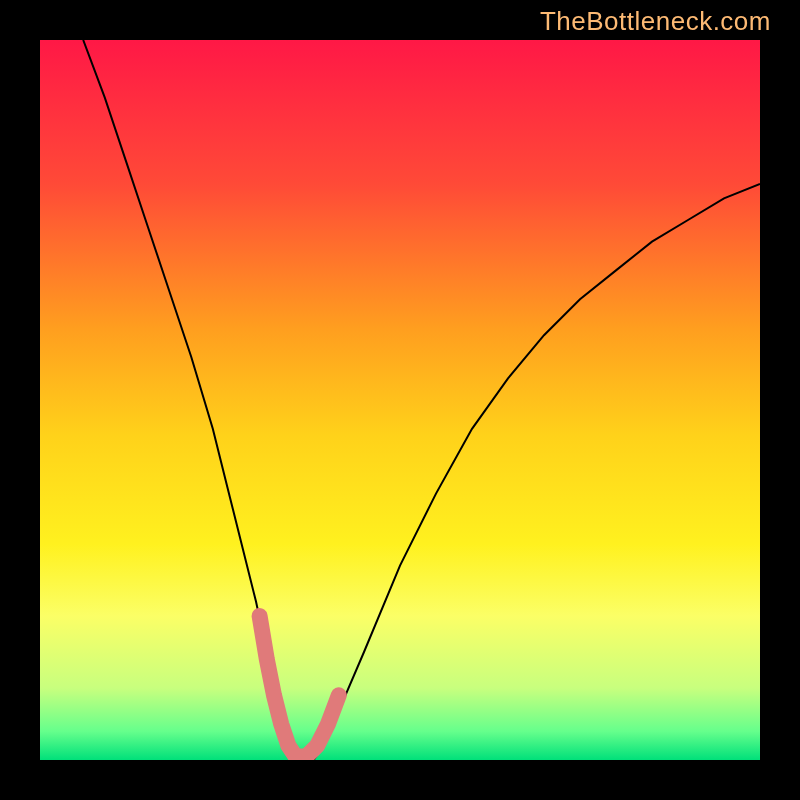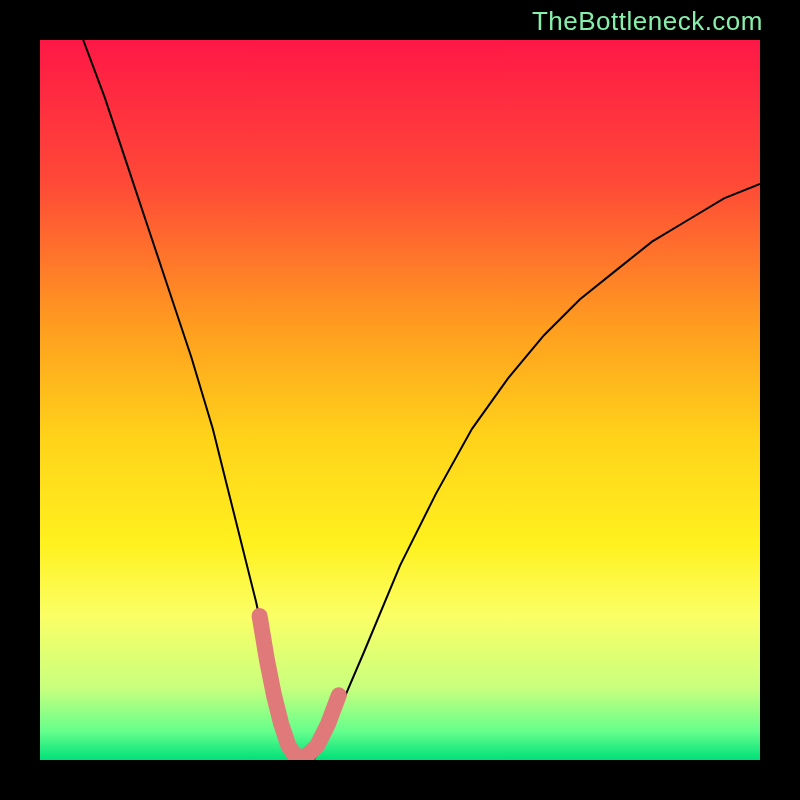--- a/index.html
+++ b/index.html
@@ -32,22 +32,22 @@
     position: absolute;
     left: 0;
     top: 0;
     width: 720px;
     height: 720px;
     overflow: visible;
   }
   .watermark {
     position: absolute;
     top: 6px;
-    right: 37px;
-    color: #86efac;
+    right: 29px;
+    color: #fdba74;
     font-size: 26px;
     font-weight: 400;
     letter-spacing: 0.5px;
     user-select: none;
   }
 </style>
 </head>
 <body>
 
 <div class="frame">

